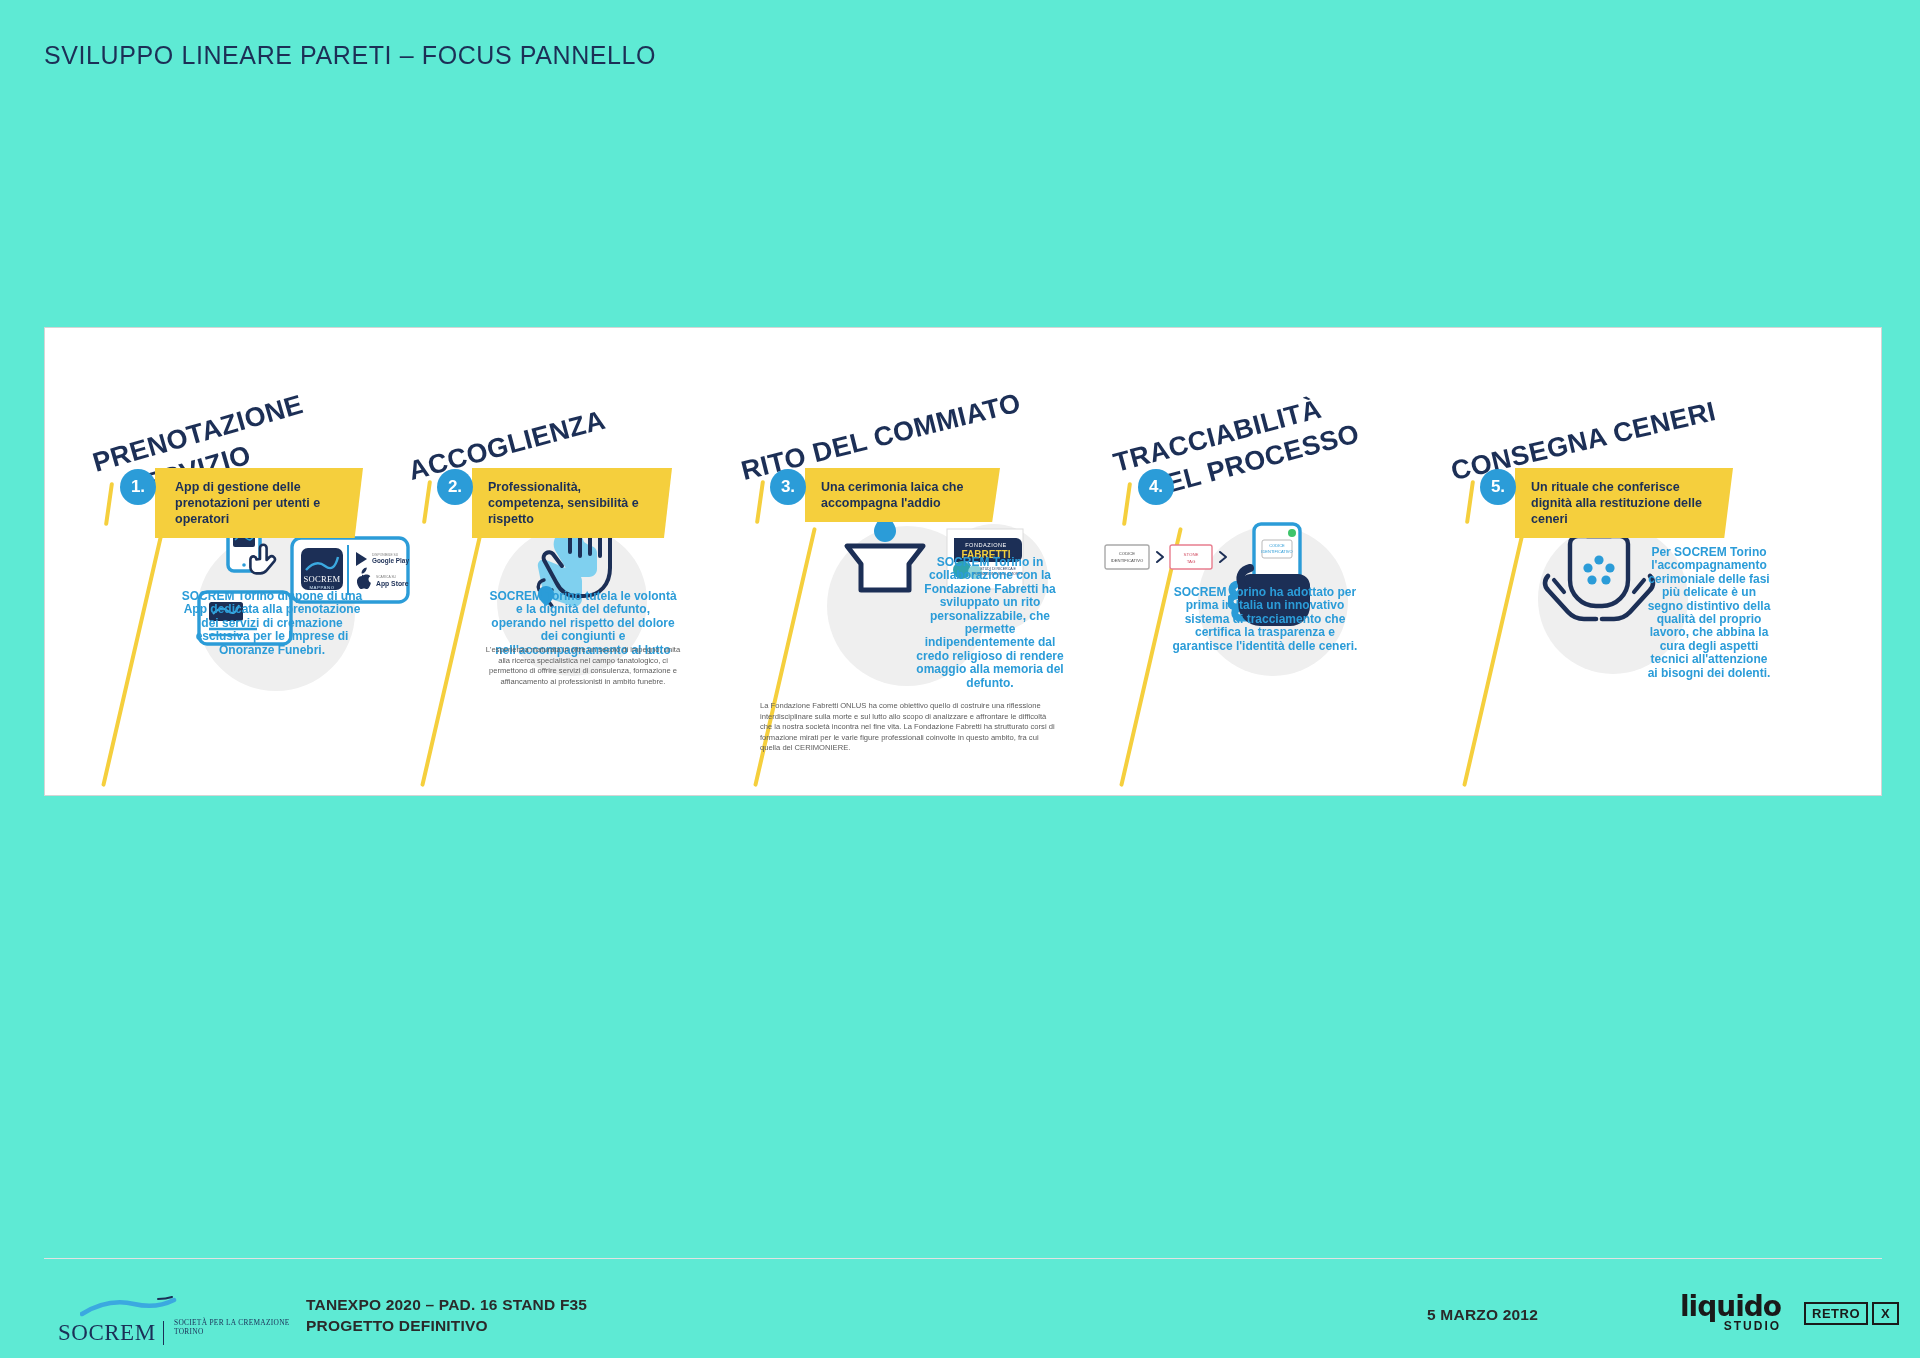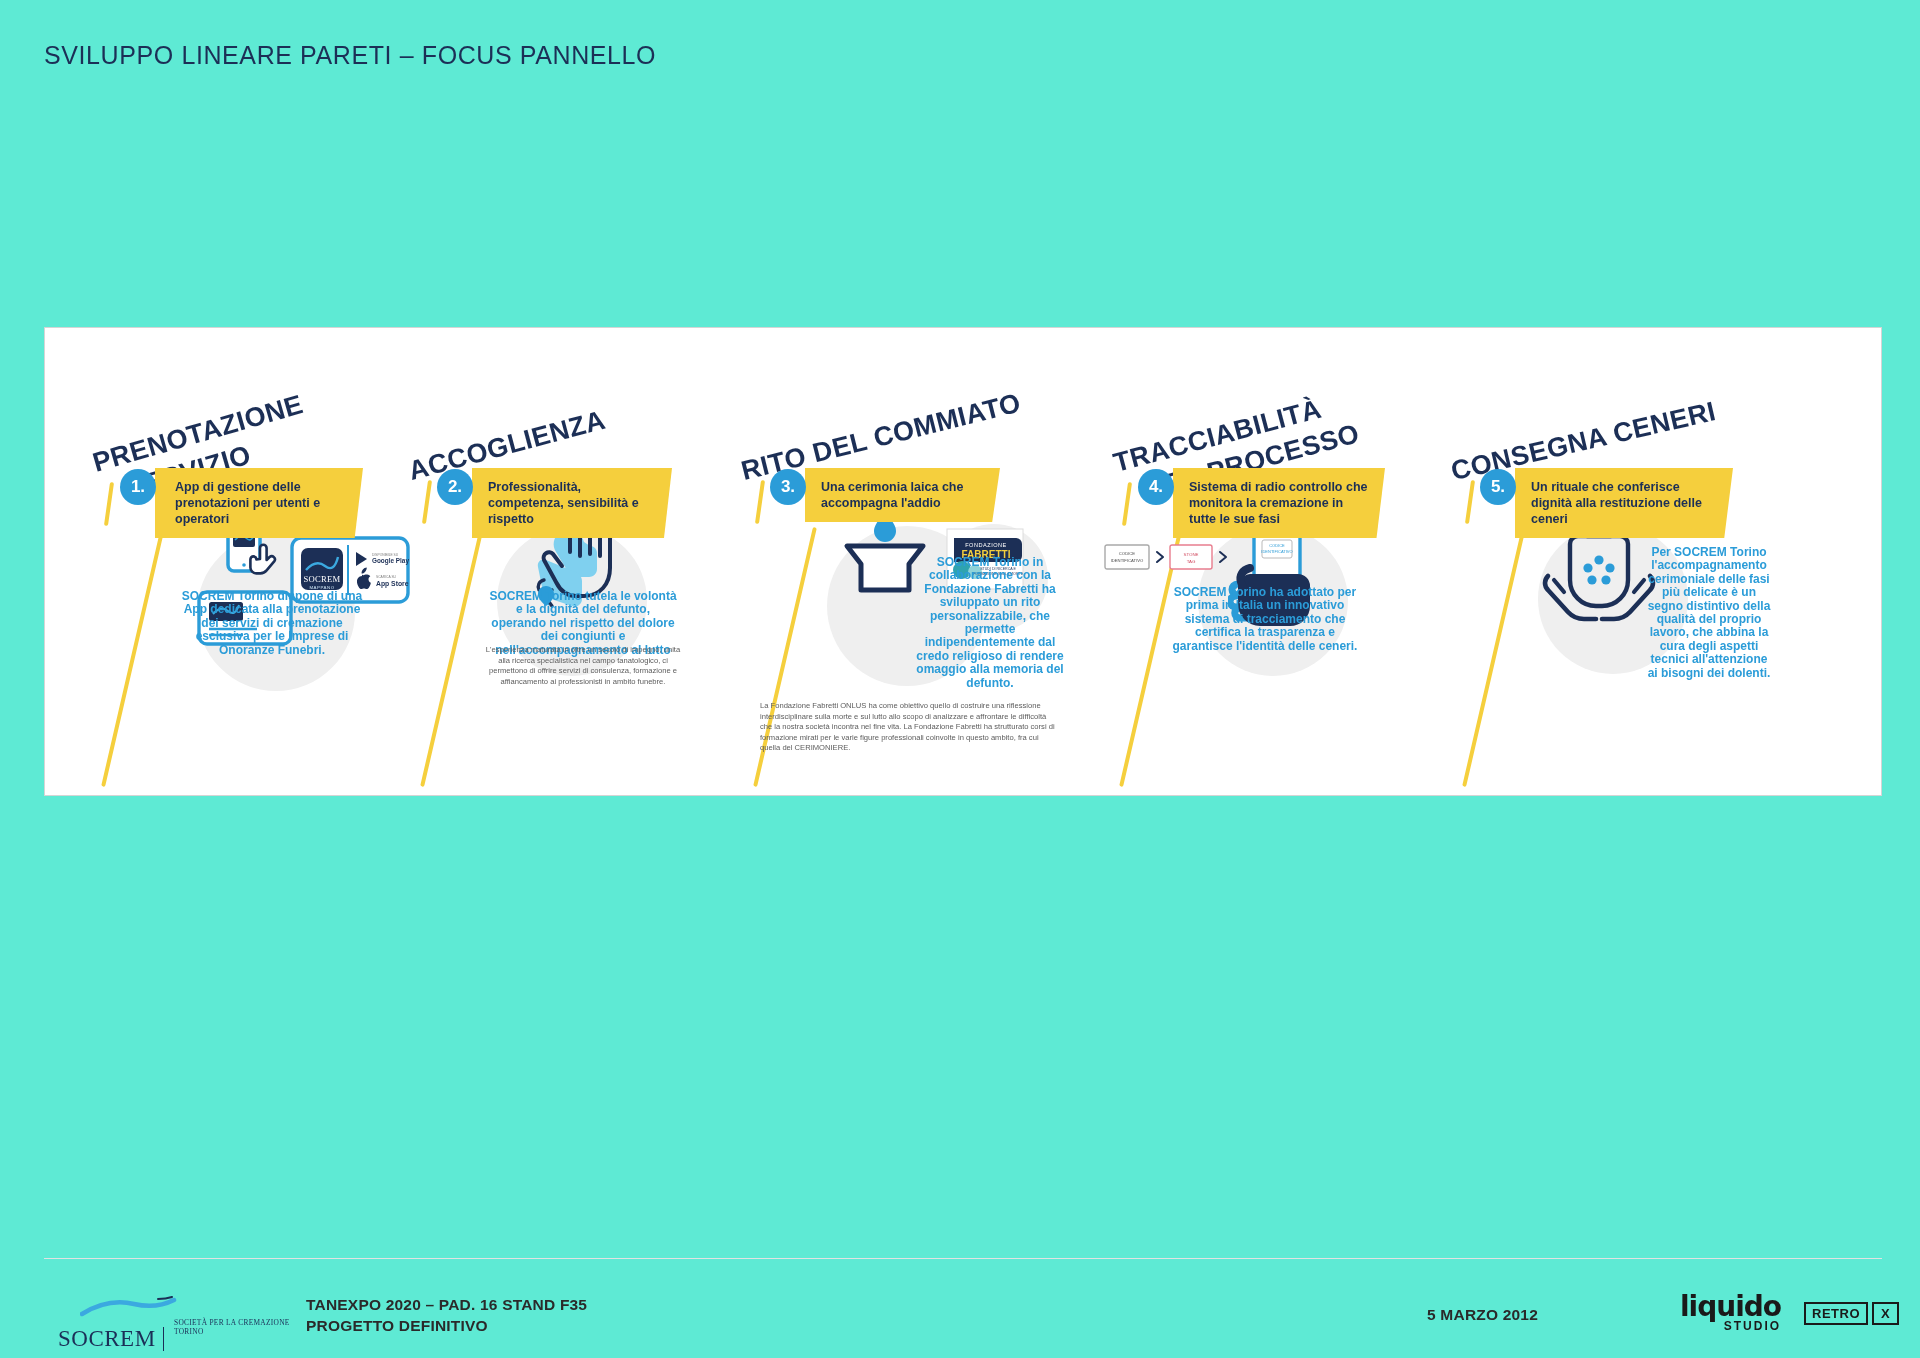--- a/index.html
+++ b/index.html
@@ -225,21 +225,20 @@
     </div>
 
     <div class="panel" style="left:1025px;width:350px;">
       <div class="ptitle" style="left:40px; top:120px; transform:rotate(-15deg);">TRACCIABILITÀ</div>
       <div class="ptitle" style="left:73px; top:146px; transform:rotate(-15deg);">DEL PROCESSO</div>
 
       <div class="yline" style="left:55px; top:154px; height:44px; transform:rotate(8deg);"></div>
       <div class="yline" style="left:79px; top:196px; height:266px; transform:rotate(13deg);"></div>
 
       <div class="num" style="left:68px; top:141px;">4.</div>
-      <div class="ban" style="left:103px; top:140px; width:212px;">Sistema di radio controllo che monitora la cremazione in tutte le sue fasi</div>
 
       <div class="gcirc" style="left:128px; top:198px; width:150px; height:150px;"></div>
 
       <div class="ico" style="left:34px; top:216px;">
         <svg width="46" height="26" viewBox="0 0 46 26">
           <rect x="1" y="1" width="44" height="24" rx="2" fill="#fff" stroke="#a9a9a9" stroke-width="1.4"></rect>
           <text x="23" y="11" font-size="4.2" fill="#4a4a4a" text-anchor="middle" font-family="Liberation Sans, sans-serif">CODICE</text>
           <text x="23" y="18" font-size="4.2" fill="#4a4a4a" text-anchor="middle" font-family="Liberation Sans, sans-serif">IDENTIFICATIVO</text>
         </svg>
       </div>
@@ -314,21 +313,21 @@
   <div class="frule"></div>
 
   <div class="f-socrem">
     <svg width="120" height="22" viewBox="0 0 120 22" style="display:block;margin-left:22px;">
       <path d="M2 18 q26 -16 52 -10 q22 5 40 -4" fill="none" stroke="#3ba9e0" stroke-width="4.5" stroke-linecap="round"></path>
       <path d="M78 3 q8 0 14 -2" fill="none" stroke="#1c2f56" stroke-width="2" stroke-linecap="round"></path>
     </svg>
     <div class="socrem-row">
       <span class="socrem-name">SOCREM</span>
       <span class="socrem-bar"></span>
-      <span style="margin-bottom:16px;">
+      <span style="margin-bottom:10px;">
         <span class="socrem-tag" style="display:block;">SOCIETÀ PER LA CREMAZIONE</span>
         <span class="socrem-tag" style="display:block;">TORINO</span>
       </span>
     </div>
   </div>
 
   <div class="f-mid">
     <div>TANEXPO 2020 – PAD. 16 STAND F35</div>
     <div>PROGETTO DEFINITIVO</div>
   </div>

